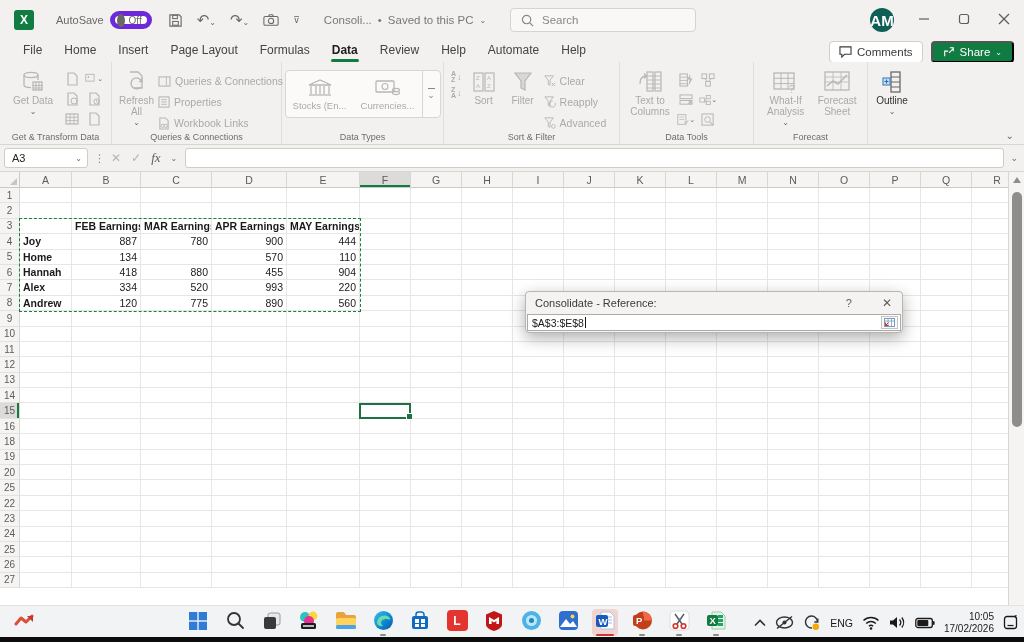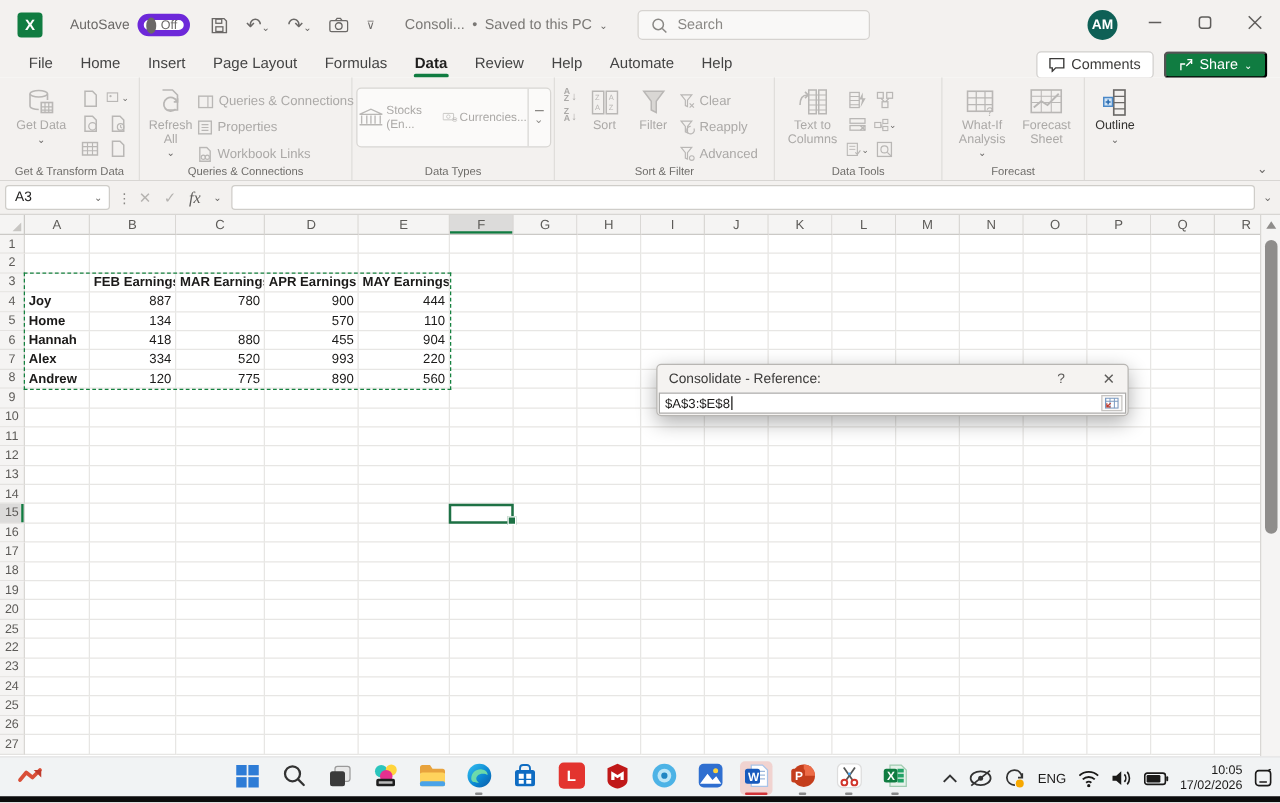--- a/index.html
+++ b/index.html
@@ -13,21 +13,21 @@
   .autosave { display:flex; align-items:center; gap:6px; margin-left:22px; color:#6B6967; font-size:11px; }
   .pill { width:42px; height:18px; border:5px solid #6d28d9; border-radius:9px; background:#fff; display:flex; align-items:center; padding:0 5px 0 2px; gap:4px; }
   .knob { width:13px; height:13px; border-radius:50%; background:#6B6967; }
   .pill span { font-size:10px; color:#6B6967; }
   .qat { display:flex; align-items:center; gap:14px; margin-left:16px; color:#6B6967; }
   .qat svg { display:block; }
   .chev { font-size:8px; color:#6B6967; }
   .doc-title { display:flex; align-items:center; gap:6px; margin-left:24px; font-size:11.5px; color:#7A7875; }
   .search { position:absolute; left:510px; top:8px; width:186px; height:24px; background:#F9F8F7; border:1px solid #D6D3D0; border-radius:4px; display:flex; align-items:center; gap:8px; padding-left:10px; color:#8A8885; font-size:11.5px; }
   .tbar-right { position:absolute; right:0; top:0; height:40px; display:flex; align-items:center; gap:24px; padding-right:14px; }
-  .avatar { width:24px; height:24px; border-radius:50%; background:#0E6056; color:#fff; font-size:11px; font-weight:bold; display:flex; align-items:center; justify-content:center; }
+  .avatar { width:24px; height:24px; border-radius:50%; background:#0E6056; color:#fff; font-size:15px; font-weight:bold; display:flex; align-items:center; justify-content:center; }
   .winctl { display:flex; align-items:center; gap:28px; color:#5F5D5B; }
 
   
   .tabrow { position:absolute; top:40px; left:0; right:0; height:22px; background:#F3F1EF; display:flex; align-items:flex-end; padding-left:12px; }
   .tab { padding:3px 11px 5px; font-size:12px; color:#444; position:relative; cursor:default; }
   .tab.active { font-weight:bold; color:#1F1E1d; }
   .tab.active::after { content:""; position:absolute; left:10px; right:10px; bottom:0; height:3px; background:#107C41; border-radius:2px; }
   .tabrow-right { position:absolute; right:10px; top:1px; display:flex; gap:8px; align-items:center; }
   .btn-comments { height:22px; display:flex; align-items:center; gap:5px; padding:0 9px; background:#fff; border:1px solid #D1CFCD; border-radius:4px; font-size:11.5px; color:#3B3A39; }
   .btn-share { height:22px; display:flex; align-items:center; gap:5px; padding:0 10px; background:#107C41; border-radius:4px; font-size:11.5px; color:#fff; }
@@ -36,21 +36,21 @@
   .ribbon { position:absolute; top:62px; left:0; right:0; height:83px; background:#F3F1EF; border-bottom:1px solid #D8D6D3; display:flex; }
   .grp { position:relative; border-right:1px solid #E0DEDB; padding:5px 7px 15px; display:flex; align-items:flex-start; gap:4px; }
   .grp-label { position:absolute; bottom:2px; left:0; right:0; text-align:center; font-size:9px; color:#6E6C69; white-space:nowrap; }
   .big { display:flex; flex-direction:column; align-items:center; width:52px; font-size:10px; line-height:11px; color:#ABA9A7; text-align:center; padding-top:2px; }
   .big .ic { height:26px; display:flex; align-items:center; }
   .big.on { color:#33322F; }
   .smallcol { display:flex; flex-direction:column; gap:3px; padding-top:3px; }
   .mini { width:18px; height:17px; display:flex; align-items:center; justify-content:center; }
   .qrow { display:flex; align-items:center; gap:4px; font-size:10.5px; color:#ABA9A7; height:18px; white-space:nowrap; }
   .gallery { background:#FBFAF9; border:1px solid #D8D6D3; border-radius:4px; height:48px; margin-top:3px; display:flex; }
-  .tile { width:68px; display:flex; flex-direction:row; align-items:center; justify-content:center; font-size:9.5px; color:#ABA9A7; gap:2px; }
+  .tile { width:68px; display:flex; flex-direction:column; align-items:center; justify-content:center; font-size:9.5px; color:#ABA9A7; gap:2px; }
   .gal-more { width:18px; border-left:1px solid #D8D6D3; display:flex; align-items:center; justify-content:center; color:#8A8885; font-size:9px; flex-direction:column; }
   .sortab { display:flex; flex-direction:column; gap:4px; padding-top:4px; }
   .az { display:flex; align-items:center; font-size:7px; font-weight:bold; color:#ABA9A7; line-height:6px; gap:1px; }
   .ribbon-collapse { position:absolute; right:10px; bottom:3px; color:#6B6967; font-size:10px; }
 
   
   .fbar { position:absolute; top:145px; left:0; right:0; height:27px; background:#F3F1EF; border-bottom:1px solid #D8D6D3; display:flex; align-items:center; }
   .namebox { width:84px; height:20px; margin-left:4px; background:#fff; border:1px solid #CFCDC9; border-radius:3px; display:flex; align-items:center; font-size:11px; color:#252423; padding:0 5px 0 7px; justify-content:space-between; }
   .fdots { color:#8A8885; font-size:11px; margin:0 6px; }
   .fbtns { display:flex; align-items:center; gap:10px; color:#B5B3B0; font-size:12px; }
@@ -862,41 +862,20 @@
           <div class="cell" style="width: 51px;"></div>
           <div class="cell" style="width: 51px;"></div>
           <div class="cell" style="width: 51px;"></div>
           <div class="cell" style="width: 51px;"></div>
           <div class="cell" style="width: 51px;"></div>
           <div class="cell" style="width: 51px;"></div>
           <div class="cell" style="width: 51px;"></div>
           <div class="cell" style="width: 51px;"></div>
         </div>
         <div class="srow">
-          <div class="rhdr">17</div>
-          <div class="cell" style="width: 52px;"></div>
-          <div class="cell" style="width: 69px;"></div>
-          <div class="cell" style="width: 71px;"></div>
-          <div class="cell" style="width: 75px;"></div>
-          <div class="cell" style="width: 73px;"></div>
-          <div class="cell" style="width: 51px;"></div>
-          <div class="cell" style="width: 51px;"></div>
-          <div class="cell" style="width: 51px;"></div>
-          <div class="cell" style="width: 51px;"></div>
-          <div class="cell" style="width: 51px;"></div>
-          <div class="cell" style="width: 51px;"></div>
-          <div class="cell" style="width: 51px;"></div>
-          <div class="cell" style="width: 51px;"></div>
-          <div class="cell" style="width: 51px;"></div>
-          <div class="cell" style="width: 51px;"></div>
-          <div class="cell" style="width: 51px;"></div>
-          <div class="cell" style="width: 51px;"></div>
-          <div class="cell" style="width: 51px;"></div>
-        </div>
-        <div class="srow">
           <div class="rhdr">18</div>
           <div class="cell" style="width: 52px;"></div>
           <div class="cell" style="width: 69px;"></div>
           <div class="cell" style="width: 71px;"></div>
           <div class="cell" style="width: 75px;"></div>
           <div class="cell" style="width: 73px;"></div>
           <div class="cell" style="width: 51px;"></div>
           <div class="cell" style="width: 51px;"></div>
           <div class="cell" style="width: 51px;"></div>
           <div class="cell" style="width: 51px;"></div>

